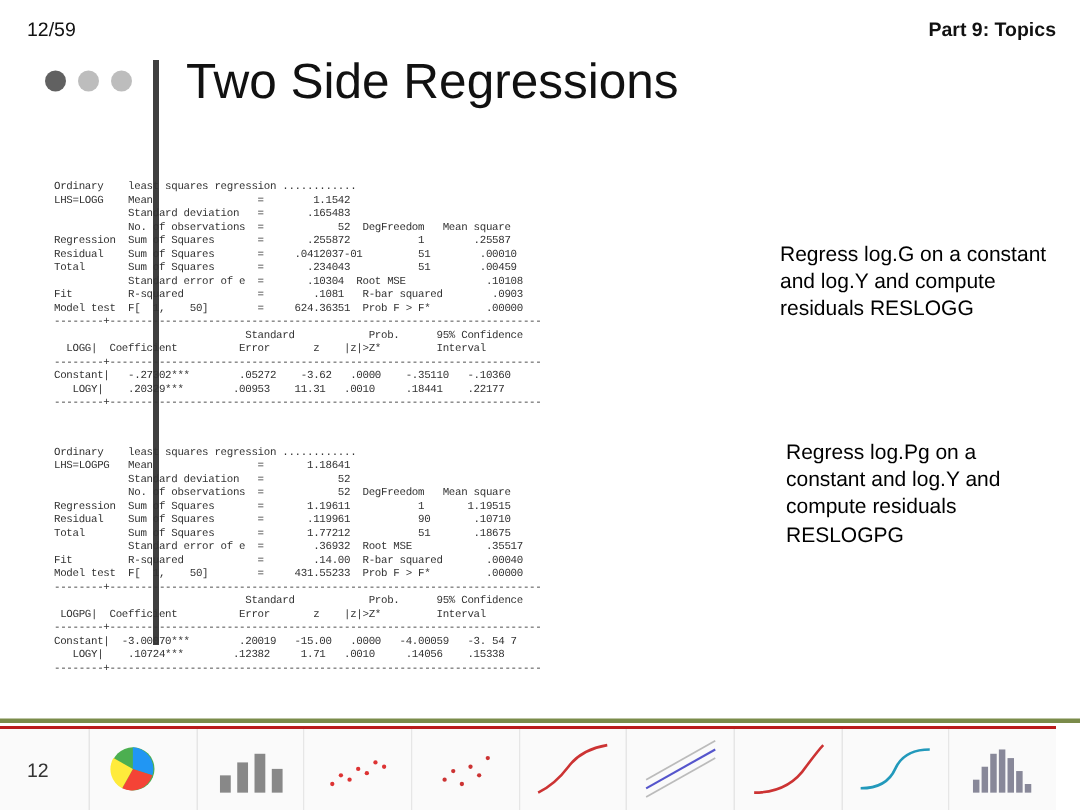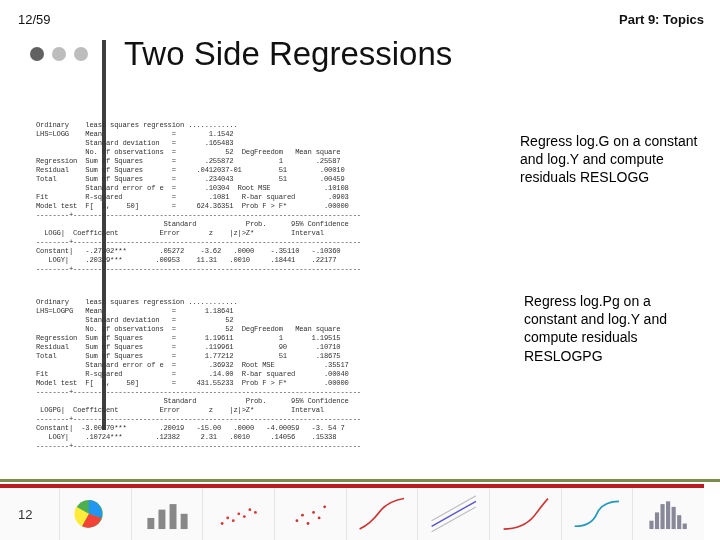--- a/index.html
+++ b/index.html
@@ -64,36 +64,36 @@
     white-space: pre;
     letter-spacing: -0.2px;
   }
   .caption {
     position: absolute;
     font-size: 14px;
     color: #000;
     line-height: 1.3;
     width: 180px;
   }
-  .caption1 { right: 20px; top: 132px; }
+  .caption1 { right: 20px; top: 160px; }
   .caption2 { right: 16px; top: 292px; }
   .hr-accent {
     position: absolute;
     left: 0; right: 0;
     bottom: 58px;
     height: 3px;
     background: #7a8b4a;
   }
   .thumbs {
     position: absolute;
     left: 0; right: 16px; bottom: 0;
     height: 56px;
     display: flex;
     align-items: stretch;
-    border-top: 4px solid #b91c1c;
+    border-top: 2px solid #b91c1c;
   }
   .thumb {
     flex: 1;
     border-right: 1px solid #e6e6e6;
     background: #fafafa;
     display: flex;
     align-items: center;
     justify-content: center;
     position: relative;
   }
@@ -155,21 +155,21 @@
 <span>Residual    Sum of Squares       =       .119961           90       .10710</span>
 <span>Total       Sum of Squares       =       1.77212           51       .18675</span>
 <span>            Standard error of e  =        .36932  Root MSE            .35517</span>
 <span>Fit         R-squared            =        .14.00  R-bar squared       .00040</span>
 <span>Model test  F[  1,    50]        =     431.55233  Prob F &gt; F*         .00000</span>
 --------+----------------------------------------------------------------------
 <span>                               Standard            Prob.      95% Confidence</span>
 <span> LOGPG|  Coefficient          Error       z    |z|&gt;Z*         Interval</span>
 --------+----------------------------------------------------------------------
 <span>Constant|  -3.00070***        .20019   -15.00   .0000   -4.00059   -3. 54 7</span>
-<span>   LOGY|    .10724***        .12382     2.31   .0010     .14056    .15338</span>
+<span>   LOGY|    .10724***        .12382     1.71   .0010     .14056    .15338</span>
 --------+----------------------------------------------------------------------
   </div>
 </div>
 
 <div class="caption caption1">Regress log.G on a constant and log.Y and compute residuals RESLOGG</div>
 <div class="caption caption2">Regress log.Pg on a constant and log.Y and compute residuals RESLOGPG</div>
 
 <div class="hr-accent"></div>
 
 <div class="thumbs">

